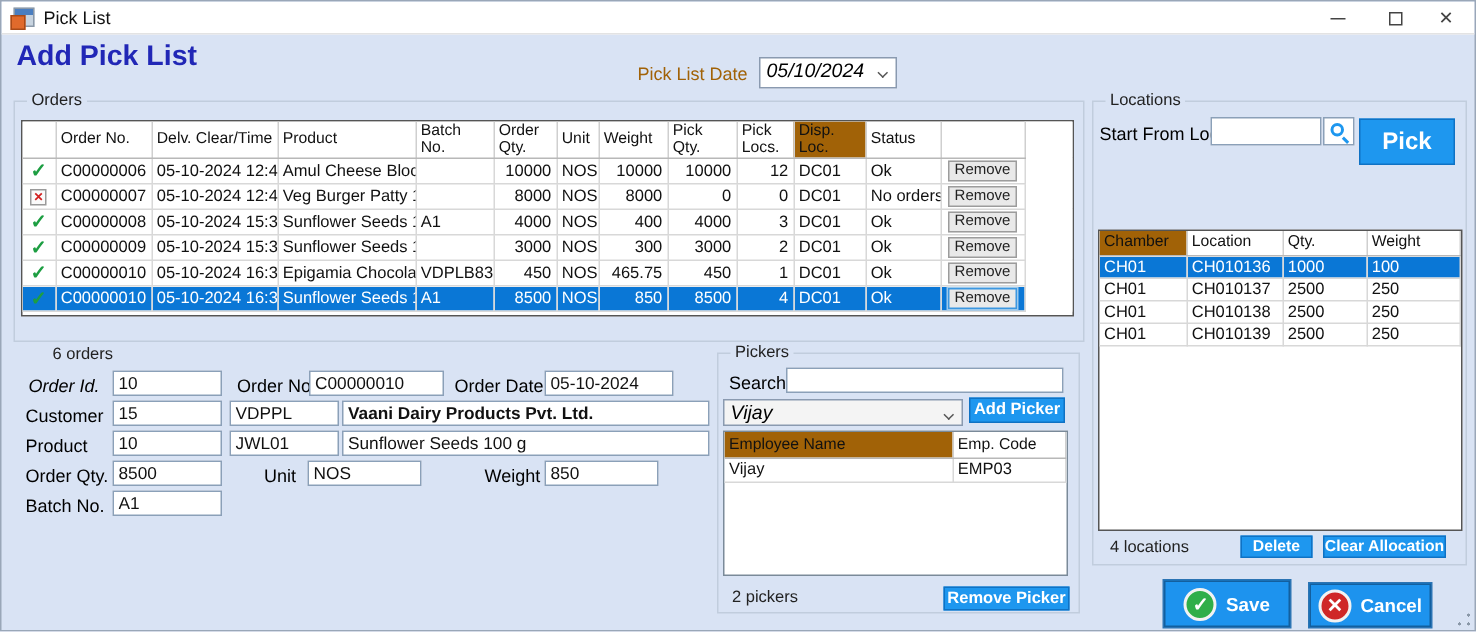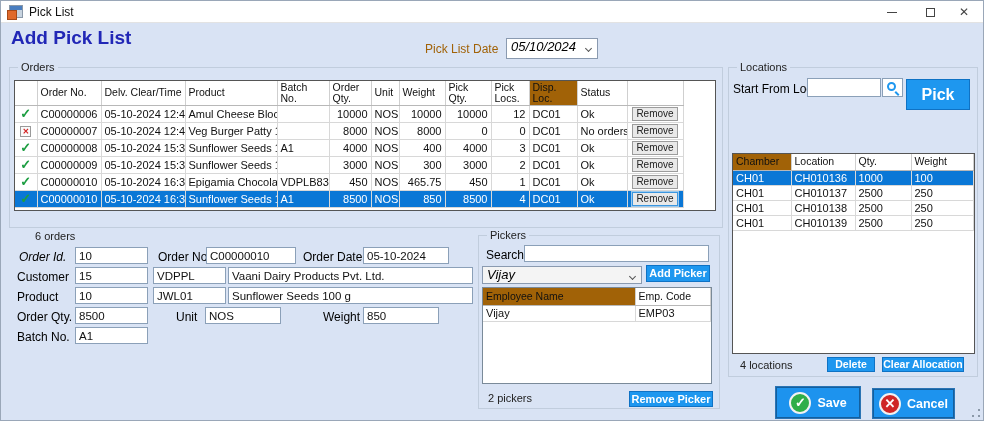--- a/index.html
+++ b/index.html
@@ -287,21 +287,21 @@
   <div class="flabel" style="left:18px; top:249px;font-style:italic;">Order Id.</div>
   <input class="field" style="left: 74px; top: 246px; width: 73px;" value="10">
   <div class="flabel" style="left:157px; top:249px;">Order No.</div>
   <input class="field" style="left: 205px; top: 246px; width: 90px;" value="C00000010">
   <div class="flabel" style="left:302px; top:249px;">Order Date</div>
   <input class="field" style="left: 362px; top: 246px; width: 86px;" value="05-10-2024">
 
   <div class="flabel" style="left:16px; top:269px;">Customer</div>
   <input class="field" style="left: 74px; top: 266px; width: 73px;" value="15">
   <input class="field" style="left: 152px; top: 266px; width: 73px;" value="VDPPL">
-  <input class="field" style="left: 227px; top: 266px; width: 245px;" value="Vaani Dairy Products Pvt. Ltd.">
+  <input class="field" style="left: 227px; top: 266px; width: 245px; font-weight: bold;" value="Vaani Dairy Products Pvt. Ltd.">
 
   <div class="flabel" style="left:16px; top:289px;">Product</div>
   <input class="field" style="left: 74px; top: 286px; width: 73px;" value="10">
   <input class="field" style="left: 152px; top: 286px; width: 73px;" value="JWL01">
   <input class="field" style="left: 227px; top: 286px; width: 245px;" value="Sunflower Seeds 100 g">
 
   <div class="flabel" style="left:16px; top:309px;">Order Qty.</div>
   <input class="field" style="left: 74px; top: 306px; width: 73px;" value="8500">
   <div class="flabel" style="left:175px; top:309px;">Unit</div>
   <input class="field" style="left: 204px; top: 306px; width: 76px;" value="NOS">

